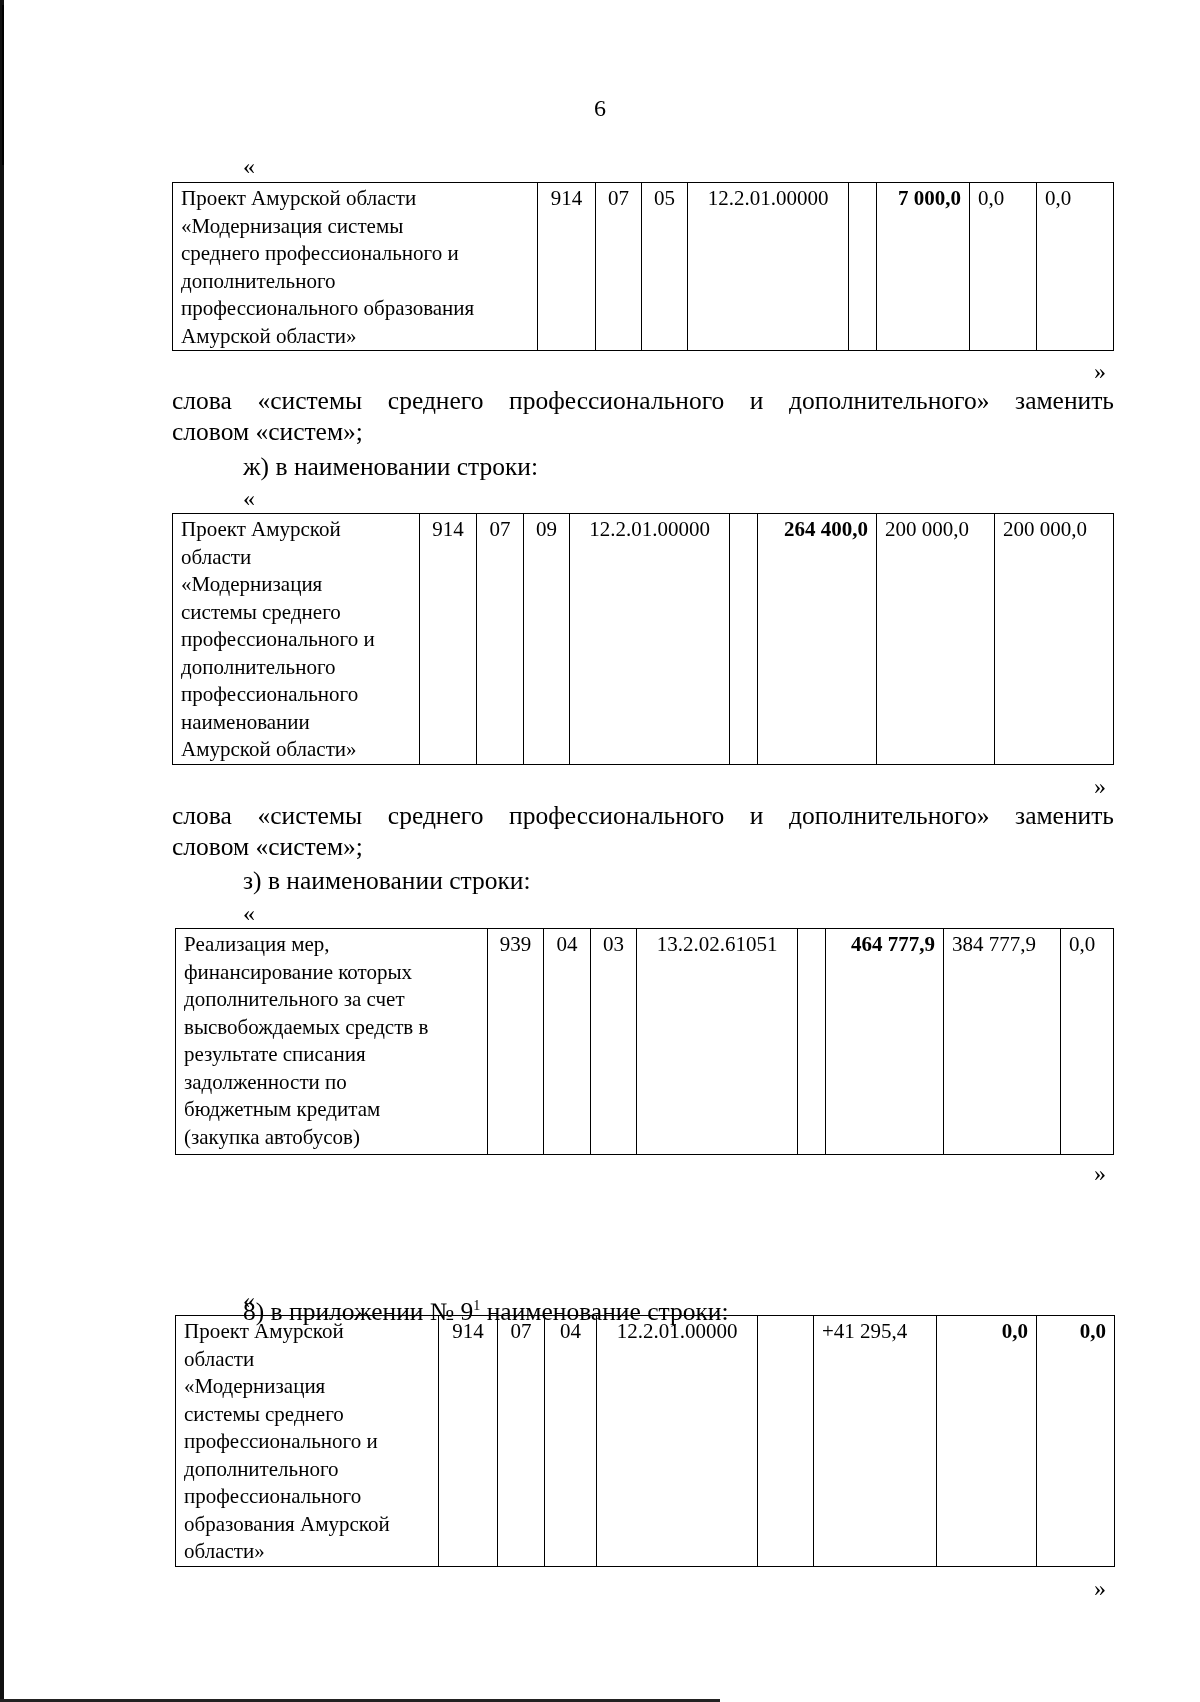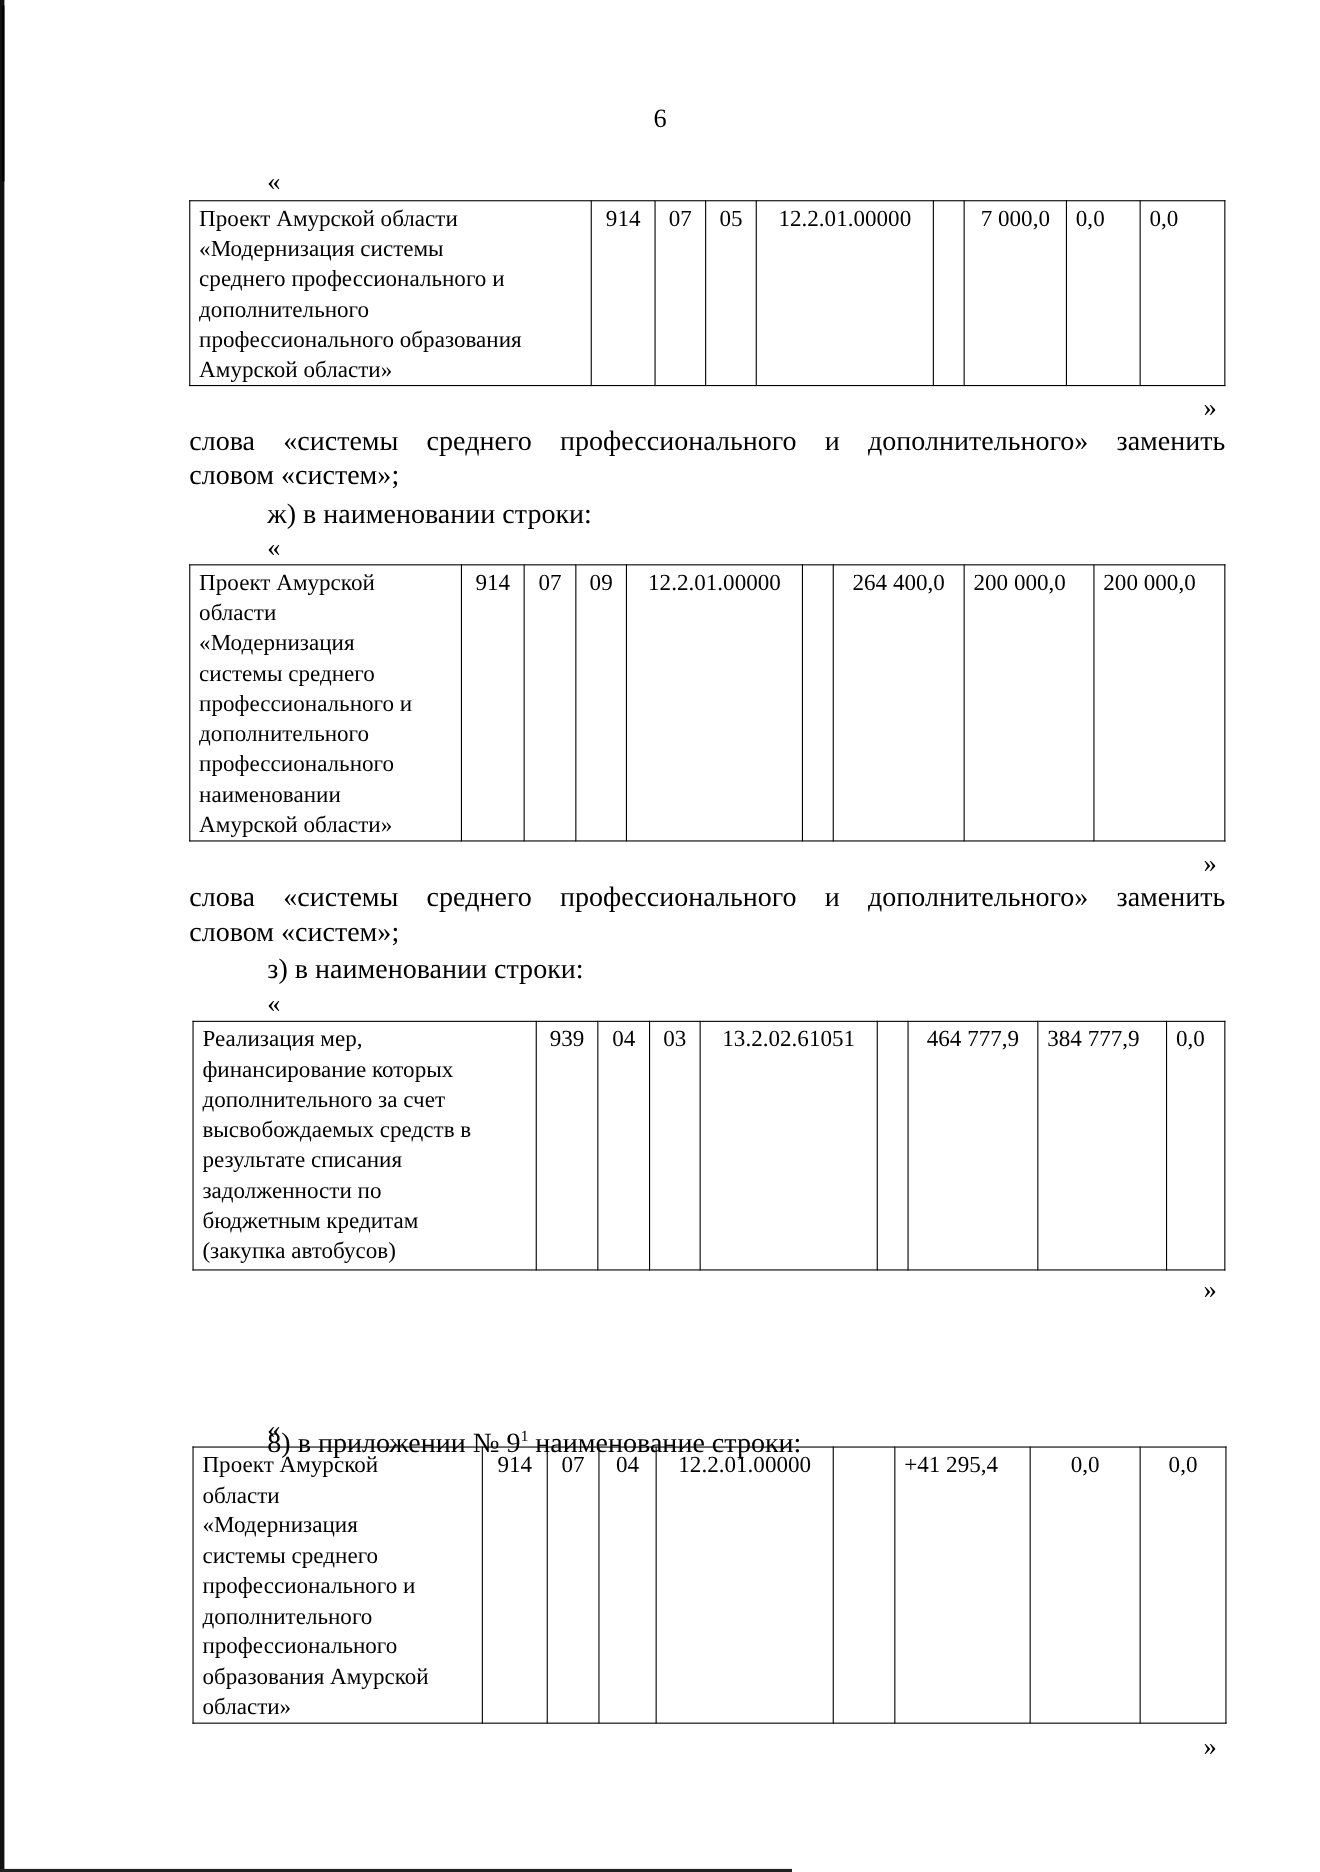--- a/index.html
+++ b/index.html
@@ -85,21 +85,21 @@
       line-height: 27.5px;
     }
     table.doc td {
       border: 1.5px solid #000;
       vertical-align: top;
       padding: 2px 6px 0 8px;
       white-space: nowrap;
       overflow: hidden;
     }
     table.doc td.name { white-space: normal; }
-    table.doc td.num-right { text-align: center; padding-right: 8px; }
+    table.doc td.num-right { text-align: right; padding-right: 8px; font-weight: bold; }
     table.doc td.num-left { text-align: left; }
     table.doc td.center { text-align: center; padding-left: 2px; padding-right: 2px; }
   </style>
 </head>
 <body>
 
 <div class="scan-edge-left"></div>
 <div class="scan-edge-left-inner"></div>
 <div class="scan-edge-bottom"></div>
 

